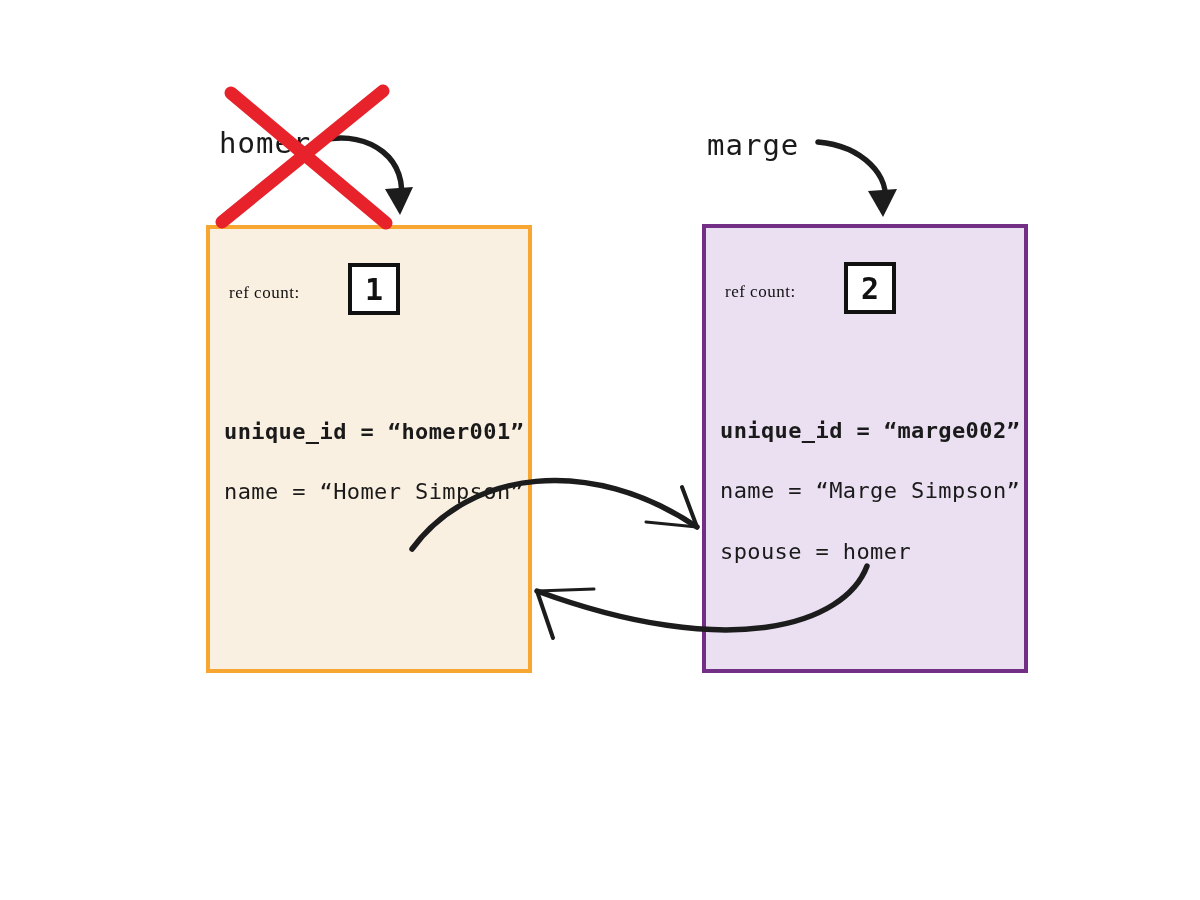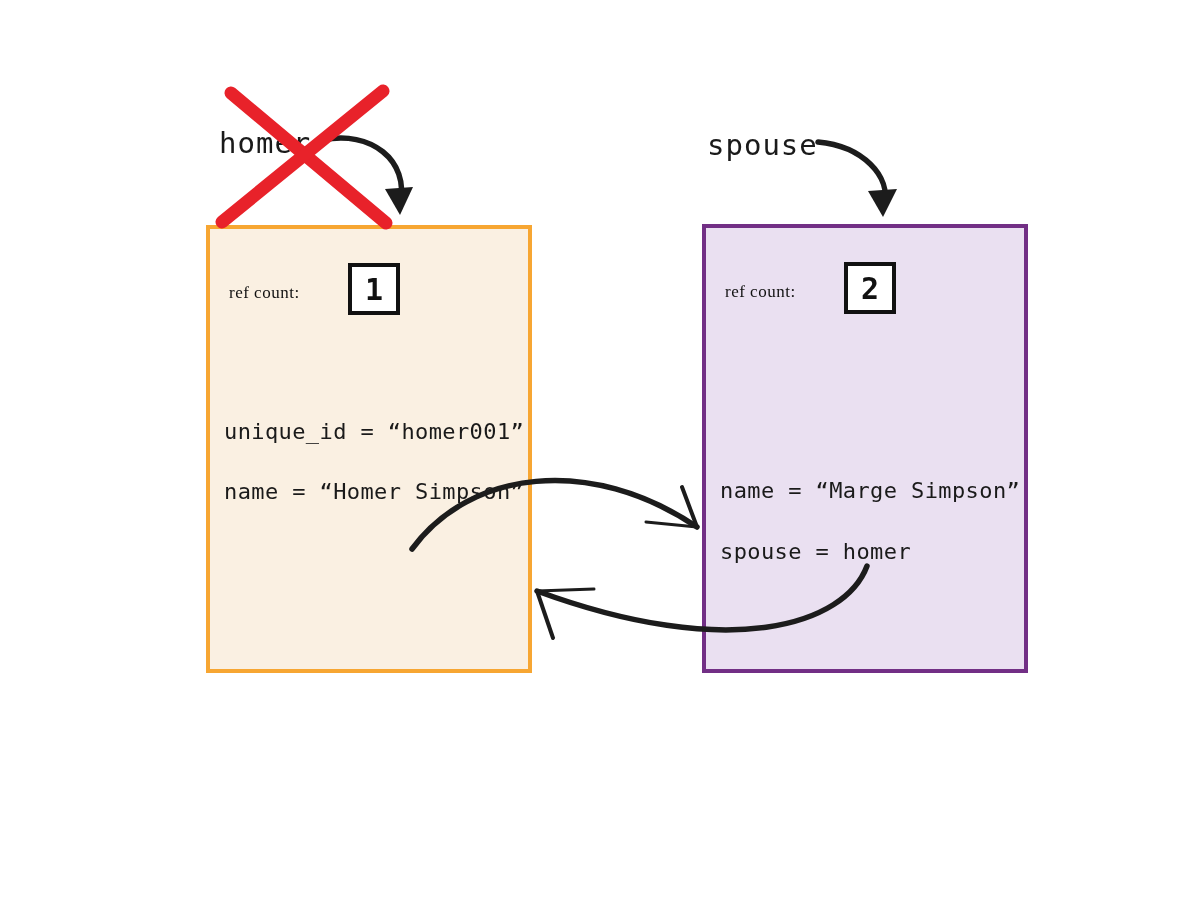--- a/index.html
+++ b/index.html
@@ -60,49 +60,50 @@
     color: #111111;
   }
   .field {
     position: absolute;
     left: 14px;
     font-size: 22px;
     color: #1a1a1a;
     letter-spacing: 0.4px;
     white-space: nowrap;
   }
-  .field.f0 { top: 190px; }
+  .field.f0 { top: 190px; font-weight: bold; }
   .field.f1 { top: 250px; }
   .field.f2 { top: 311px; }
   .overlay {
     position: absolute;
     left: 0; top: 0;
     width: 1200px; height: 900px;
     z-index: 2;
     pointer-events: none;
   }
 </style>
 </head>
 <body>
 
 <div class="canvas">
 
   <div class="var-label" id="homer-label">homer</div>
-  <div class="var-label" id="marge-label">spouse</div>
+  <div class="var-label" id="marge-label">marge</div>
 
   <div class="obj-box" id="homer-box">
     <span class="ref-label">ref count:</span>
     <span class="ref-num-box">1</span>
     <div class="field f0">unique_id = “homer001”</div>
     <div class="field f1">name = “Homer Simpson”</div>
   </div>
 
   <div class="obj-box" id="marge-box">
     <span class="ref-label">ref count:</span>
     <span class="ref-num-box">2</span>
+    <div class="field f0">unique_id = “marge002”</div>
     <div class="field f1">name = “Marge Simpson”</div>
     <div class="field f2">spouse = homer</div>
   </div>
 
   <svg class="overlay" viewBox="0 0 1200 900">
 
     <g stroke="#1c1c1c" fill="none" stroke-linecap="round">
       <path d="M323 140 C 370 130, 410 160, 400 204" stroke-width="5.5"></path>
       <path d="M400 215 L385 189 L413 187 Z" fill="#1c1c1c" stroke="none"></path>
     </g>

